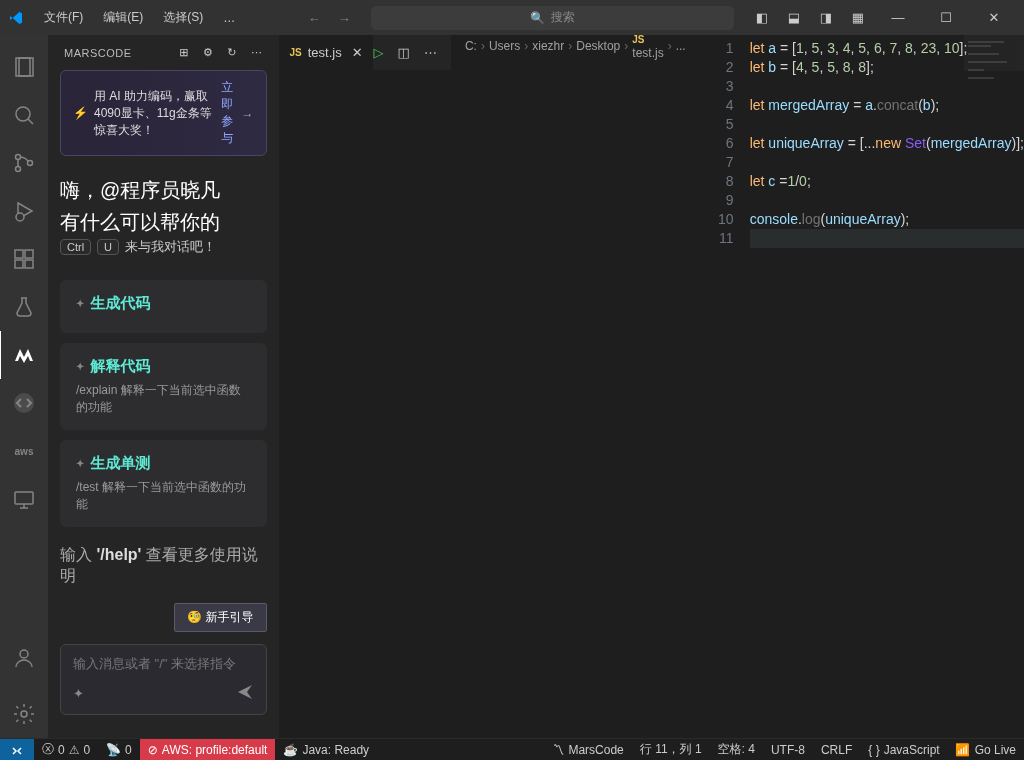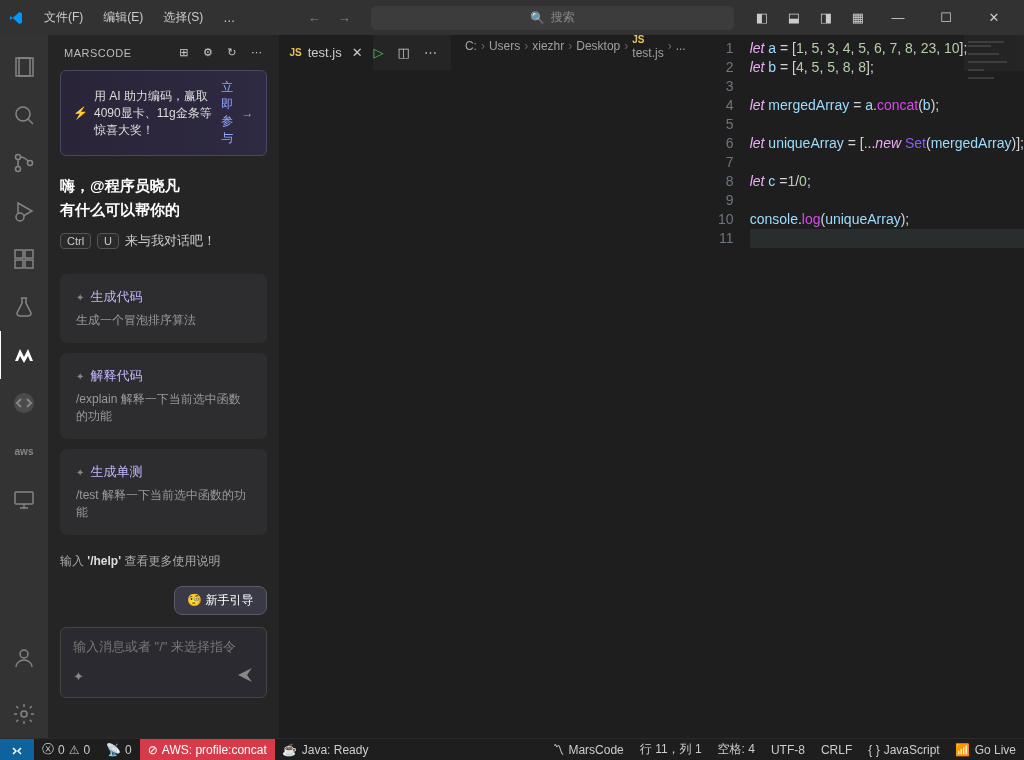--- a/index.html
+++ b/index.html
@@ -23,33 +23,33 @@
 
 .side-panel{width:460px;background:#252526;display:flex;flex-direction:column;border-right:1px solid #1e1e1e;}
 .sp-header{height:35px;display:flex;align-items:center;padding:0 16px;color:#bbb;font-size:11px;letter-spacing:0.5px;}
 .sp-header-actions{margin-left:auto;display:flex;gap:14px;color:#ccc;}
 .sp-header-actions span{cursor:pointer;}
 .sp-body{flex:1;padding:0 12px;overflow:hidden;}
 .banner{background:linear-gradient(90deg,#2a2438,#2e2a42);border:1px solid #4a4560;border-radius:6px;padding:8px 12px;font-size:12px;color:#ddd;display:flex;align-items:center;margin-bottom:18px;}
 .banner .bolt{color:#ffb800;margin-right:6px;}
 .banner .link{color:#8fa8ff;margin-left:4px;}
 .banner .arrow{margin-left:auto;color:#aaa;}
-.greeting{color:#fff;font-size:15px;font-weight:bold;line-height:1.6;margin-bottom:10px;}
+.greeting{color:#fff;font-size:20px;font-weight:normal;line-height:1.6;}
 .subtitle{color:#ccc;font-size:13px;margin-bottom:8px;}
 .kbd-line{display:flex;align-items:center;gap:6px;font-size:13px;color:#ccc;}
 .kbd{border:1px solid #555;border-radius:4px;padding:1px 6px;font-size:11px;background:#2a2a2a;}
 .cards{margin-top:24px;display:flex;flex-direction:column;gap:10px;}
 .card{background:#2d2d30;border-radius:6px;padding:14px 16px;}
-.card-title{color:#c4b5fd;font-size:13px;font-weight:normal;display:flex;align-items:center;gap:6px;margin-bottom:6px;}
+.card-title{color:#5eead4;font-size:15px;font-weight:bold;display:flex;align-items:center;gap:6px;margin-bottom:6px;}
 .card-title::before{content:"✦";color:#888;font-size:10px;}
 .card-desc{color:#999;font-size:12px;}
-.help-hint{color:#aaa;font-size:12px;margin-top:18px;}
+.help-hint{color:#aaa;font-size:16px;margin-top:18px;}
 .help-hint b{color:#ddd;}
 .guide-btn-row{display:flex;justify-content:flex-end;margin-top:16px;}
-.guide-btn{background:#3a3a47;border:1px solid #5a5a6a;border-radius:8px;padding:5px 12px;color:#fff;font-size:12px;cursor:pointer;}
+.guide-btn{background:#3a3a47;border:1px solid #5a5a6a;border-radius:2px;padding:5px 12px;color:#fff;font-size:12px;cursor:pointer;}
 .input-area{margin-top:12px;background:#2a2a30;border:1px solid #444;border-radius:6px;padding:10px 12px;}
 .input-area .inp{color:#777;font-size:13px;margin-bottom:10px;}
 .input-area .inp-bottom{display:flex;align-items:center;justify-content:space-between;color:#888;}
 
 .editor{flex:1;display:flex;flex-direction:row;background:#1e1e1e;}
 .tabs{height:35px;background:#252526;display:flex;align-items:center;}
 .tab{height:35px;background:#1e1e1e;display:flex;align-items:center;padding:0 10px;gap:6px;border-right:1px solid #252526;font-size:13px;}
 .tab .js-ico{color:#e8c35a;font-weight:bold;font-size:10px;}
 .tab .close{margin-left:4px;color:#ccc;cursor:pointer;}
 .tabs-actions{margin-left:auto;display:flex;gap:14px;padding-right:14px;color:#ccc;}
@@ -59,25 +59,25 @@
 .code-area{flex:1;display:flex;font-family:Consolas,monospace;font-size:14px;position:relative;}
 .gutter{width:50px;text-align:right;color:#6e7681;padding-top:4px;}
 .gutter div{height:19px;line-height:19px;padding-right:16px;}
 .code{flex:1;padding-top:4px;}
 .code .line{height:19px;line-height:19px;white-space:pre;}
 .code .line.hl{background:#2a2d2e;}
 .minimap{position:absolute;right:0;top:0;width:60px;height:100%;opacity:0.5;padding:6px 4px;}
 .minimap .mm-line{height:2px;margin-bottom:2px;background:#555;}
 .minimap .mm-viewport{position:absolute;top:0;right:0;left:0;height:36px;background:rgba(255,255,255,0.06);}
 
-.k{color:#f0abfc;font-style:italic;}
+.k{color:#fdba74;}
 .v{color:#9cdcfe;}
 .n{color:#b5cea8;}
 .p{color:#d4d4d4;}
-.fn{color:#d946ef;}
+.fn{color:#737373;}
 .cls{color:#8b5cf6;}
 
 .statusbar{height:22px;background:#16825d;display:flex;align-items:center;font-size:12px;color:#fff;}
 .sb-remote{background:#0e639c;height:22px;width:34px;display:flex;align-items:center;justify-content:center;}
 .sb-item{padding:0 8px;display:flex;align-items:center;gap:4px;cursor:pointer;height:22px;}
 .sb-err{background:#d73a49;}
 .sb-right{margin-left:auto;display:flex;}
 .statusbar{background:#1e1e1e;border-top:1px solid #2a2a2a;}
 .statusbar .sb-item{color:#ccc;}
 </style>
@@ -203,21 +203,20 @@
         <div>有什么可以帮你的</div>
       </div>
       <div class="kbd-line">
         <span class="kbd">Ctrl</span>
         <span class="kbd">U</span>
         <span>来与我对话吧！</span>
       </div>
       <div class="cards" id="cards">
           <div class="card">
             <div class="card-title">生成代码</div>
-            <div class="card-desc">生成一个冒泡排序算法</div>
           </div>
           <div class="card">
             <div class="card-title">解释代码</div>
             <div class="card-desc">/explain 解释一下当前选中函数的功能</div>
           </div>
           <div class="card">
             <div class="card-title">生成单测</div>
             <div class="card-desc">/test 解释一下当前选中函数的功能</div>
           </div>
         </div>
@@ -310,21 +309,21 @@
 </div>
 
 <div class="statusbar">
   <div class="sb-remote">
       <svg width="14" height="14" fill="#fff">
         <path d="M3 5l3 3-3 3M11 5l-3 3 3 3" stroke="#fff" fill="none" stroke-width="1.5"></path>
       </svg>
     </div>
   <div class="sb-item">ⓧ <span>0</span> ⚠ <span>0</span></div>
   <div class="sb-item">📡 <span>0</span></div>
-  <div class="sb-item sb-err" style="color:#fff">⊘ <span>AWS: profile:concat</span></div>
+  <div class="sb-item sb-err" style="color:#fff">⊘ <span>AWS: profile:default</span></div>
   <div class="sb-item">☕ <span>Java: Ready</span></div>
   <div class="sb-right">
     <div class="sb-item">〽 <span>MarsCode</span></div>
     <div class="sb-item">行 11，列 1</div>
     <div class="sb-item">空格: 4</div>
     <div class="sb-item">UTF-8</div>
     <div class="sb-item">CRLF</div>
     <div class="sb-item">{ } <span>JavaScript</span></div>
     <div class="sb-item">📶 <span>Go Live</span></div>
   </div>

